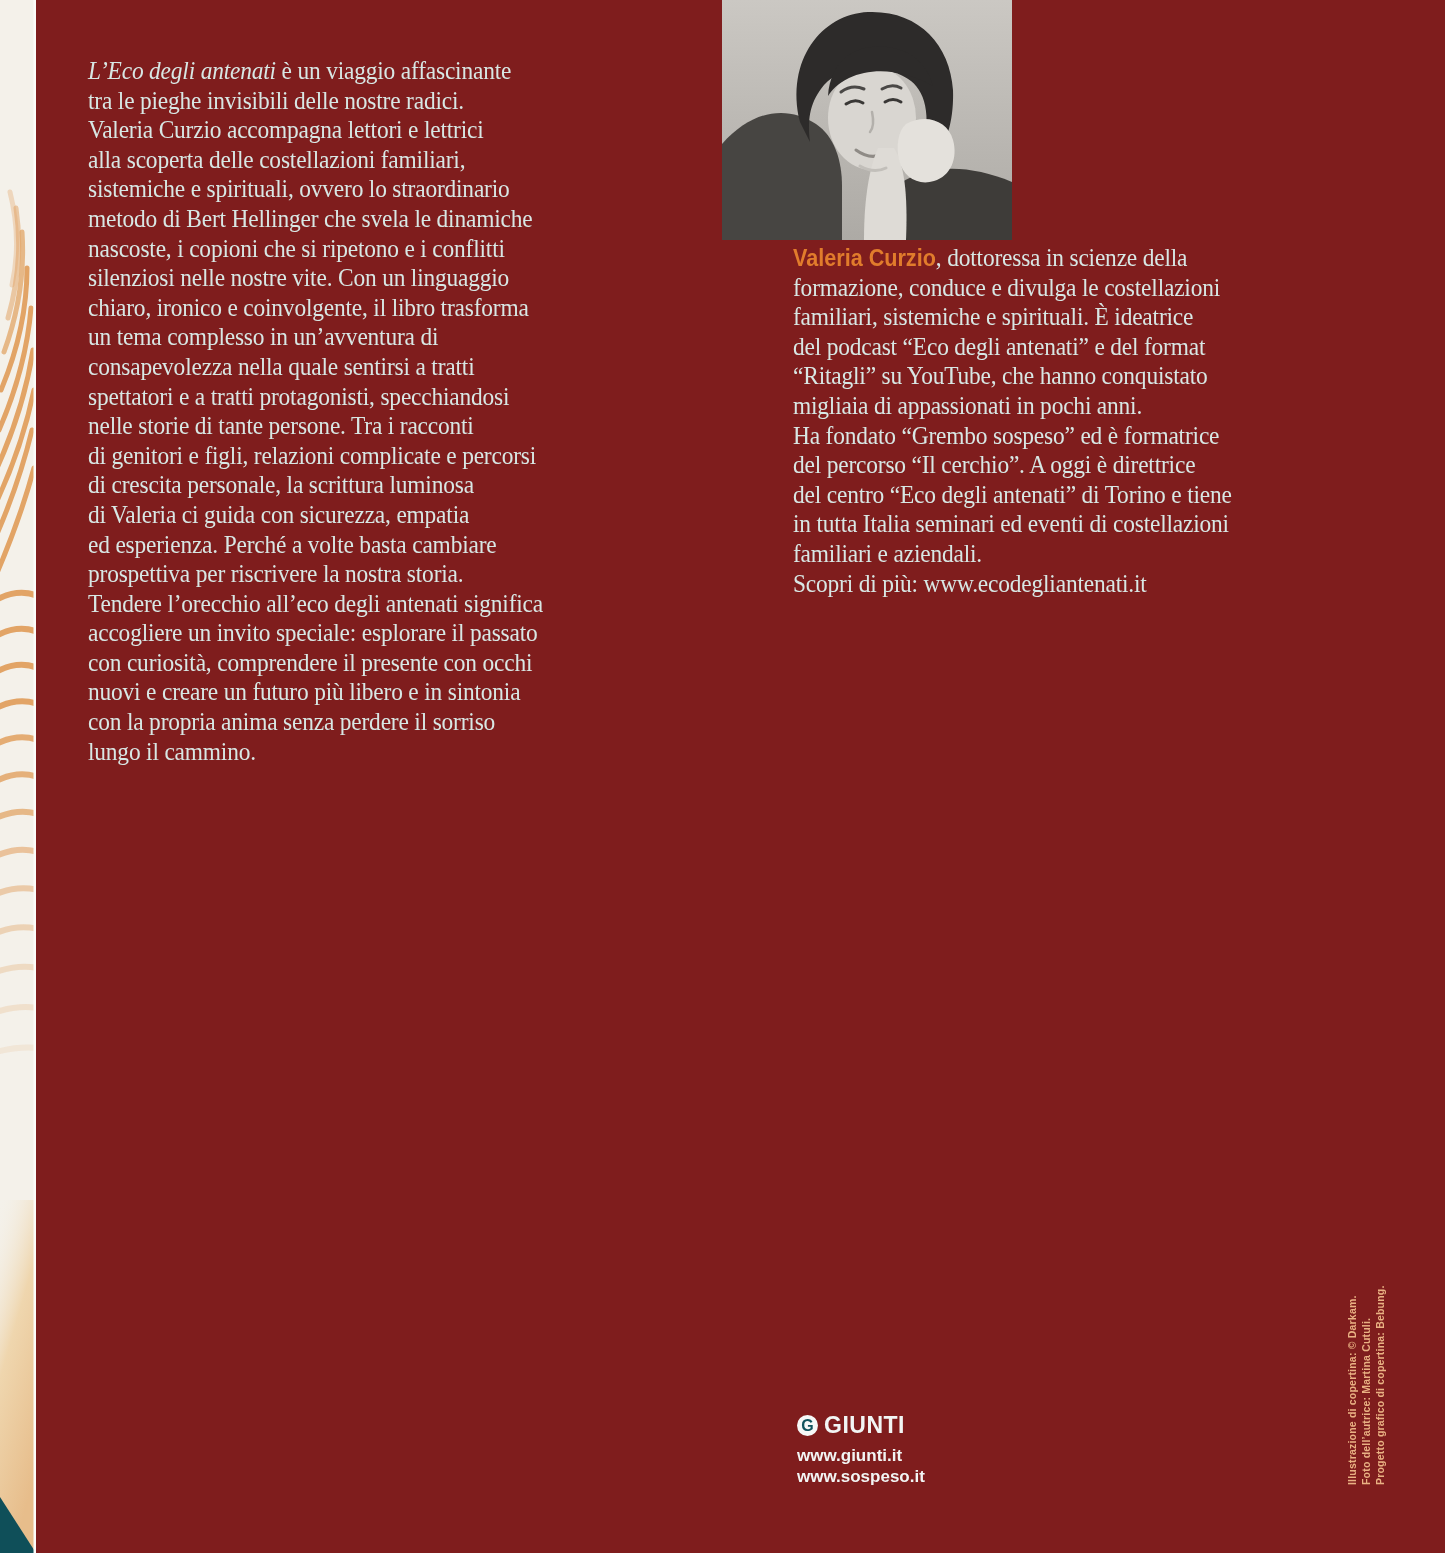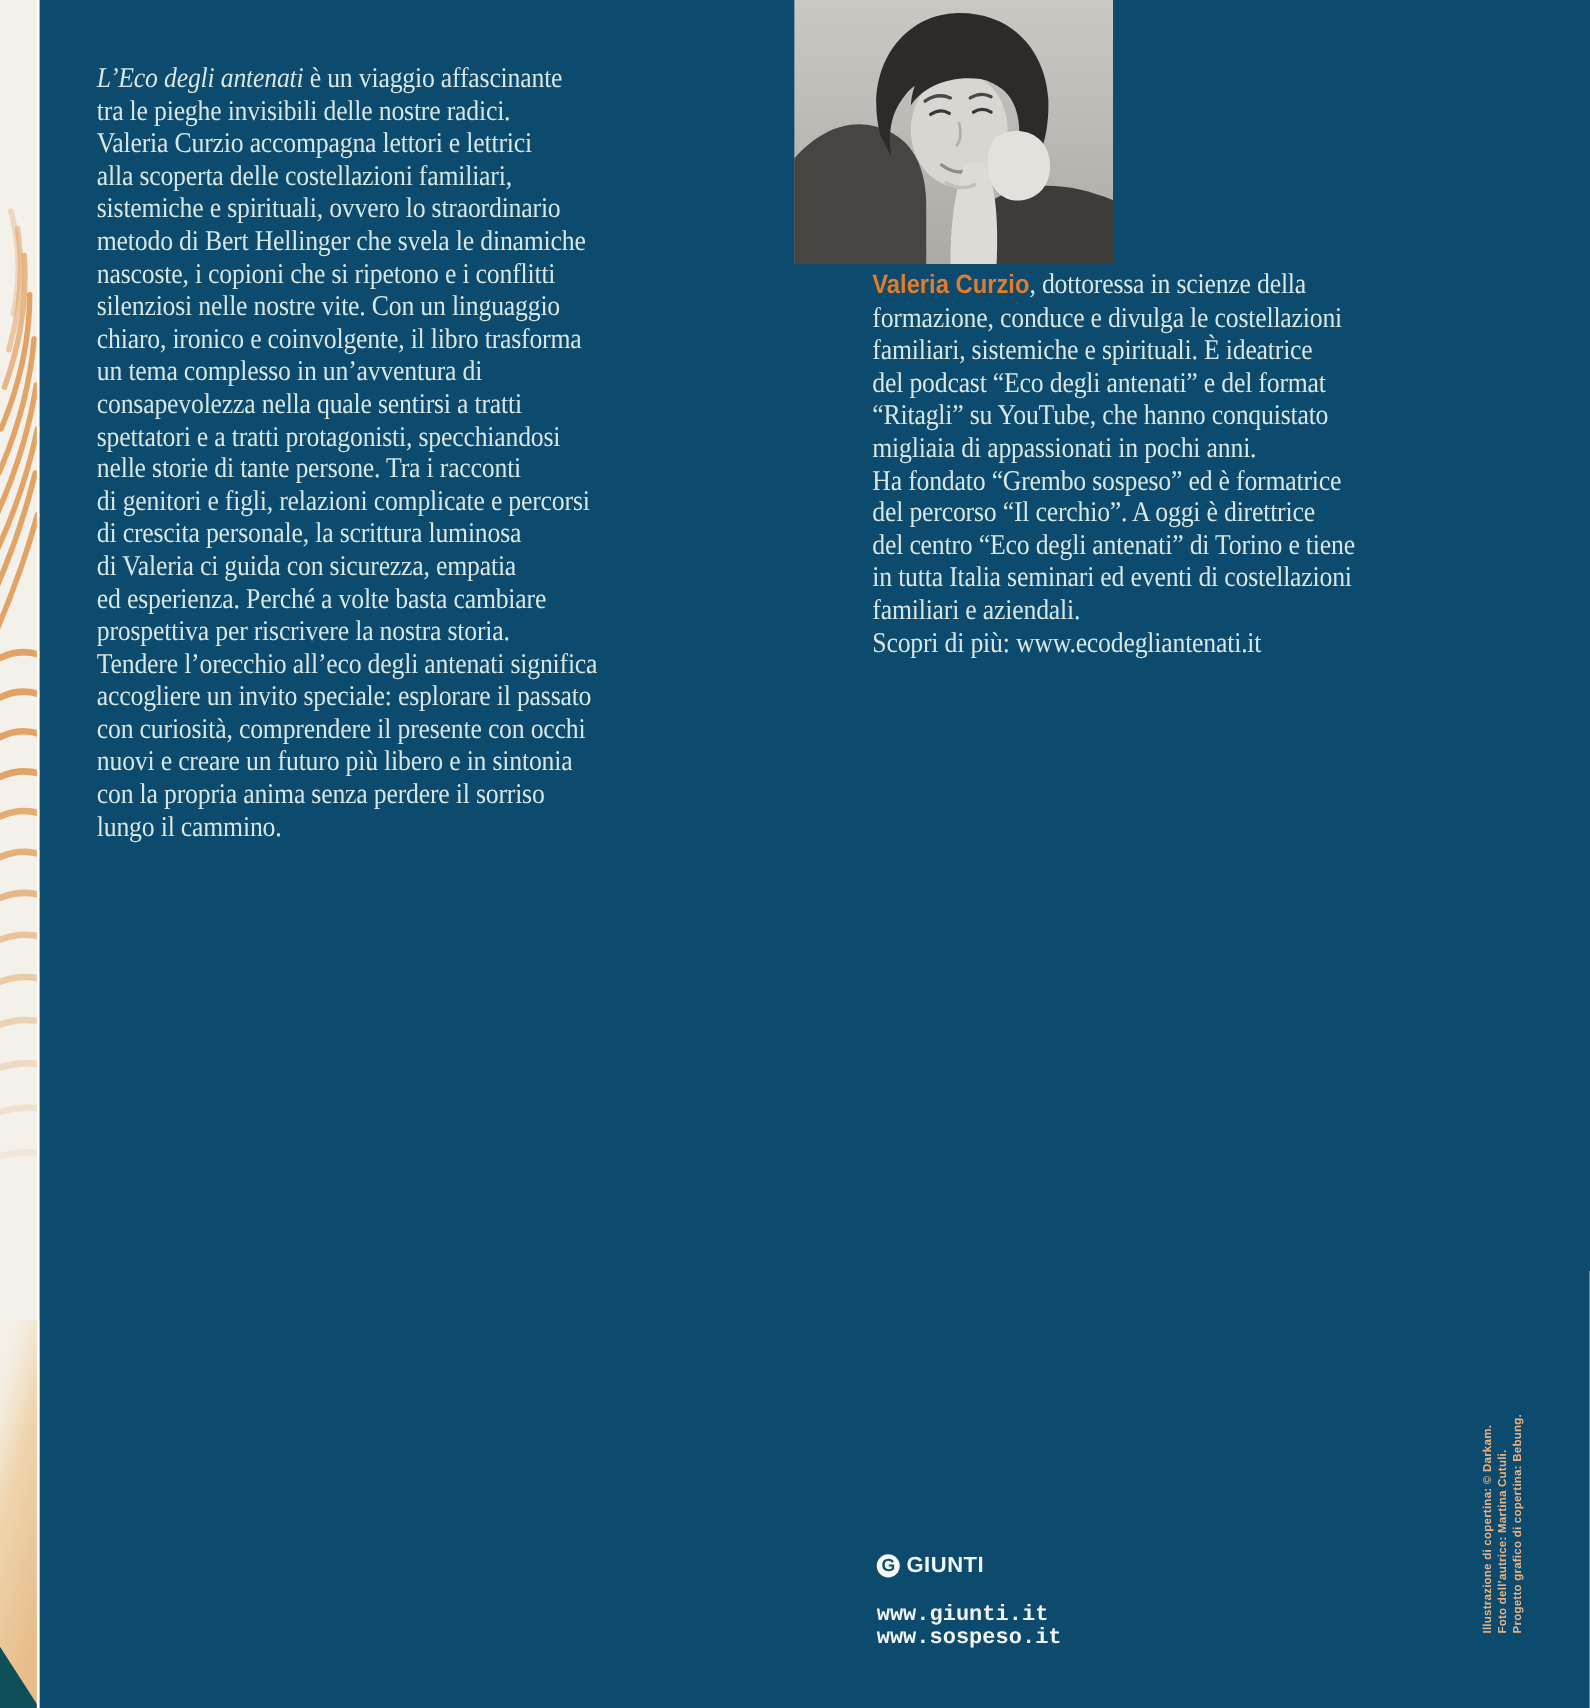--- a/index.html
+++ b/index.html
@@ -1,19 +1,19 @@
 <!DOCTYPE html>
 <html><head>
 <meta charset="utf-8">
 <style>
   * { margin:0; padding:0; box-sizing:border-box; }
   html,body { width:1445px; height:1553px; }
   body { position:relative; font-family:"Liberation Serif", serif; overflow:hidden; }
 
-  .cover { position:absolute; inset:0; background:#0c4a6e; }
+  .cover { position:absolute; inset:0; background:#7f1d1d; }
 
   
   .spine { position:absolute; left:0; top:0; width:36px; height:1553px; }
 
   
   .synopsis {
     position:absolute; left:88px; top:56px; width:700px;
     color:#d8e7e4;
     font-size:26px; line-height:29.6px; letter-spacing:-0.2px;
     white-space:pre-line;
@@ -44,26 +44,26 @@
     display:flex; align-items:center; gap:6px;
   }
   .g-circle {
     width:21px; height:21px; border-radius:50%;
     background:#f6f8f7; color:#10535d;
     font-family:"Liberation Sans", sans-serif; font-weight:bold;
     font-size:16px; line-height:21px; text-align:center;
   }
   .g-word {
     font-family:"Liberation Sans", sans-serif; font-weight:bold;
-    font-size:20px; color:#f2f5f4; letter-spacing:0.5px;
+    font-size:23px; color:#f2f5f4; letter-spacing:0.5px;
   }
   .urls {
     position:absolute; left:797px; top:1445px;
-    font-family:Liberation Mono, monospace; font-weight:bold;
-    font-size:20px; line-height:21px; color:#f2f5f4;margin-top:13px;
+    font-family:Liberation Sans, sans-serif; font-weight:bold;
+    font-size:17px; line-height:21px; color:#f2f5f4;
   }
 
   
   .credits {
     position:absolute; left:1264px; top:1356px; width:210px; height:48px;
     transform:rotate(-90deg);
     font-family:"Liberation Sans", sans-serif; font-weight:bold;
     font-size:10.5px; line-height:14px; color:#e9b183;
     letter-spacing:0.2px;
   }

